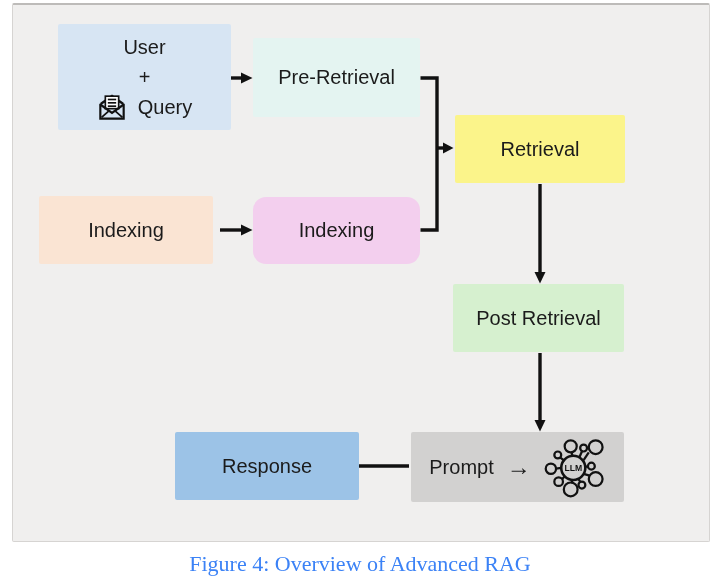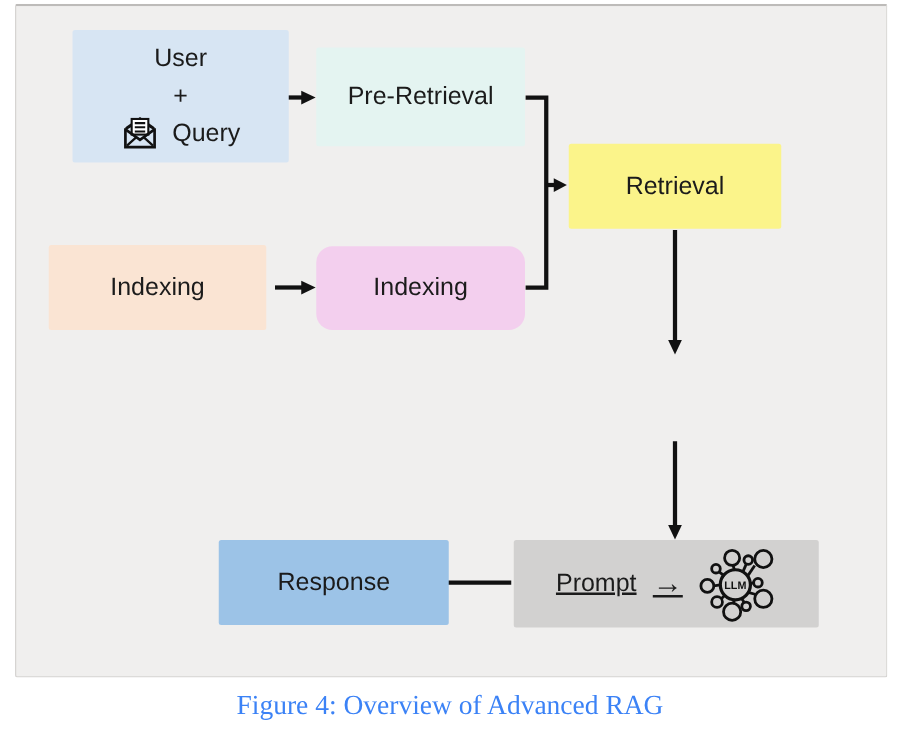--- a/index.html
+++ b/index.html
@@ -11,28 +11,28 @@
     position:absolute;left:12px;top:3px;width:696px;height:536px;
     background:#f0efee;border:1px solid #d6d4d2;border-top:2px solid #bdbbb9;
     border-radius:2px;
   }
   .wires{position:absolute;left:0;top:0;width:720px;height:585px;pointer-events:none;}
   .node{
     position:absolute;display:flex;align-items:center;justify-content:center;
     color:#1b1b1b;font-size:20px;border-radius:2px;text-align:center;
   }
   .nd-user{left:39px;top:24px;width:173px;height:106px;flex-direction:column;line-height:30px;}
-  .qrow{display:flex;align-items:flex-start;gap:11px;}
+  .qrow{display:flex;align-items:center;gap:11px;}
   .env{width:30px;height:28px;flex:0 0 auto;}
   .nd-pre{left:253px;top:38px;width:167px;height:79px;}
   .nd-ret{left:455px;top:115px;width:170px;height:68px;}
   .nd-doc{left:39px;top:196px;width:174px;height:68px;}
   .nd-idx{left:253px;top:197px;width:167px;height:67px;border-radius:13px;}
   .nd-post{left:453px;top:284px;width:171px;height:68px;}
-  .nd-prompt{left:411px;top:432px;width:244px;height:70px;gap:13px;text-decoration:underline;}
+  .nd-prompt{left:411px;top:432px;width:213px;height:70px;gap:13px;}
   .nd-resp{left:175px;top:432px;width:184px;height:68px;}
   .prompt-arrow{font-size:24px;line-height:20px;}
   .llm{width:62px;height:62px;flex:0 0 auto;}
   .caption{
     position:absolute;left:0;top:551px;width:720px;text-align:center;
     font-family:"Liberation Serif",serif;font-size:22px;color:#3b82f6;
   }
   .wire{stroke:#111;stroke-width:3.4;fill:none;}
   .head{fill:#111;stroke:none;}
 </style>
@@ -99,20 +99,23 @@
   </div>
 
   <div class="node nd-doc" style="background-color: rgb(250, 228, 211);">
     <span>Indexing</span>
   </div>
 
   <div class="node nd-idx" style="background-color: rgb(243, 207, 238);">
     <span>Indexing</span>
   </div>
 
+  <div class="node nd-post" style="background-color: rgb(214, 240, 207);">
+    <span>Post Retrieval</span>
+  </div>
 
   <div class="node nd-prompt" style="background-color: rgb(210, 209, 208);">
     <span>Prompt</span>
     <span class="prompt-arrow">→</span>
     <svg class="llm" viewBox="0 0 72 72">
       <g stroke="#111" stroke-width="2.6" fill="none">
         <line x1="33" y1="23" x2="32" y2="19"></line>
         <line x1="41" y1="25" x2="44" y2="18"></line>
         <line x1="46" y1="28" x2="52" y2="19"></line>
         <line x1="48" y1="36" x2="51" y2="35"></line>

